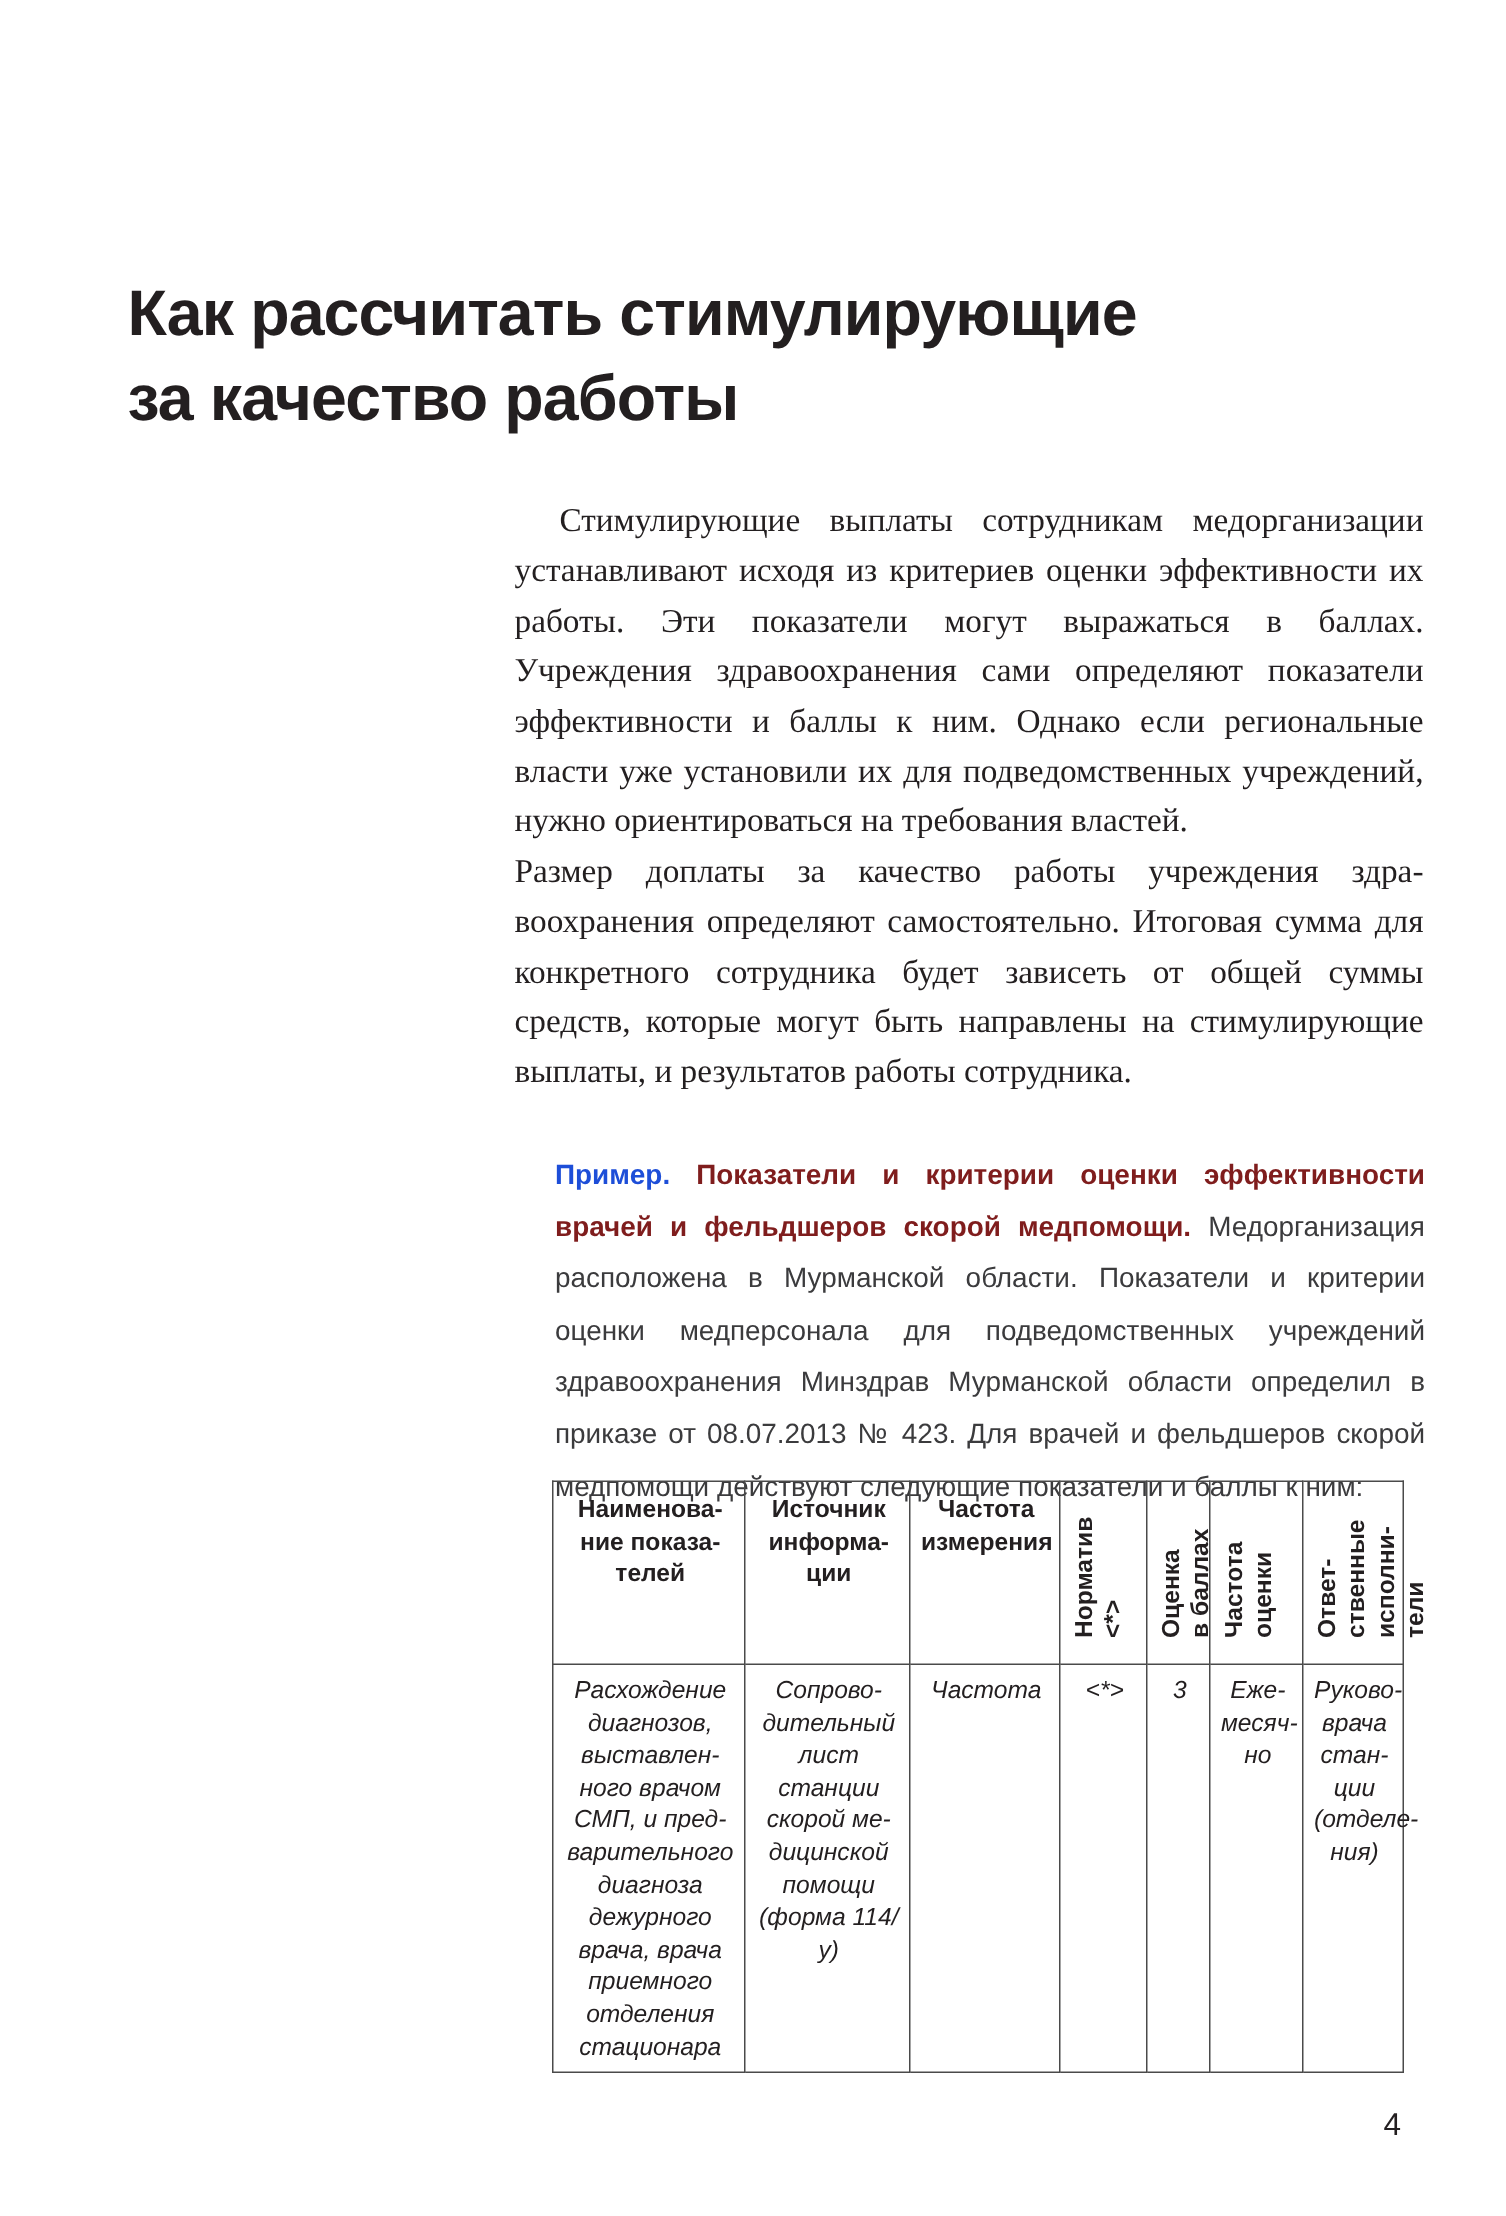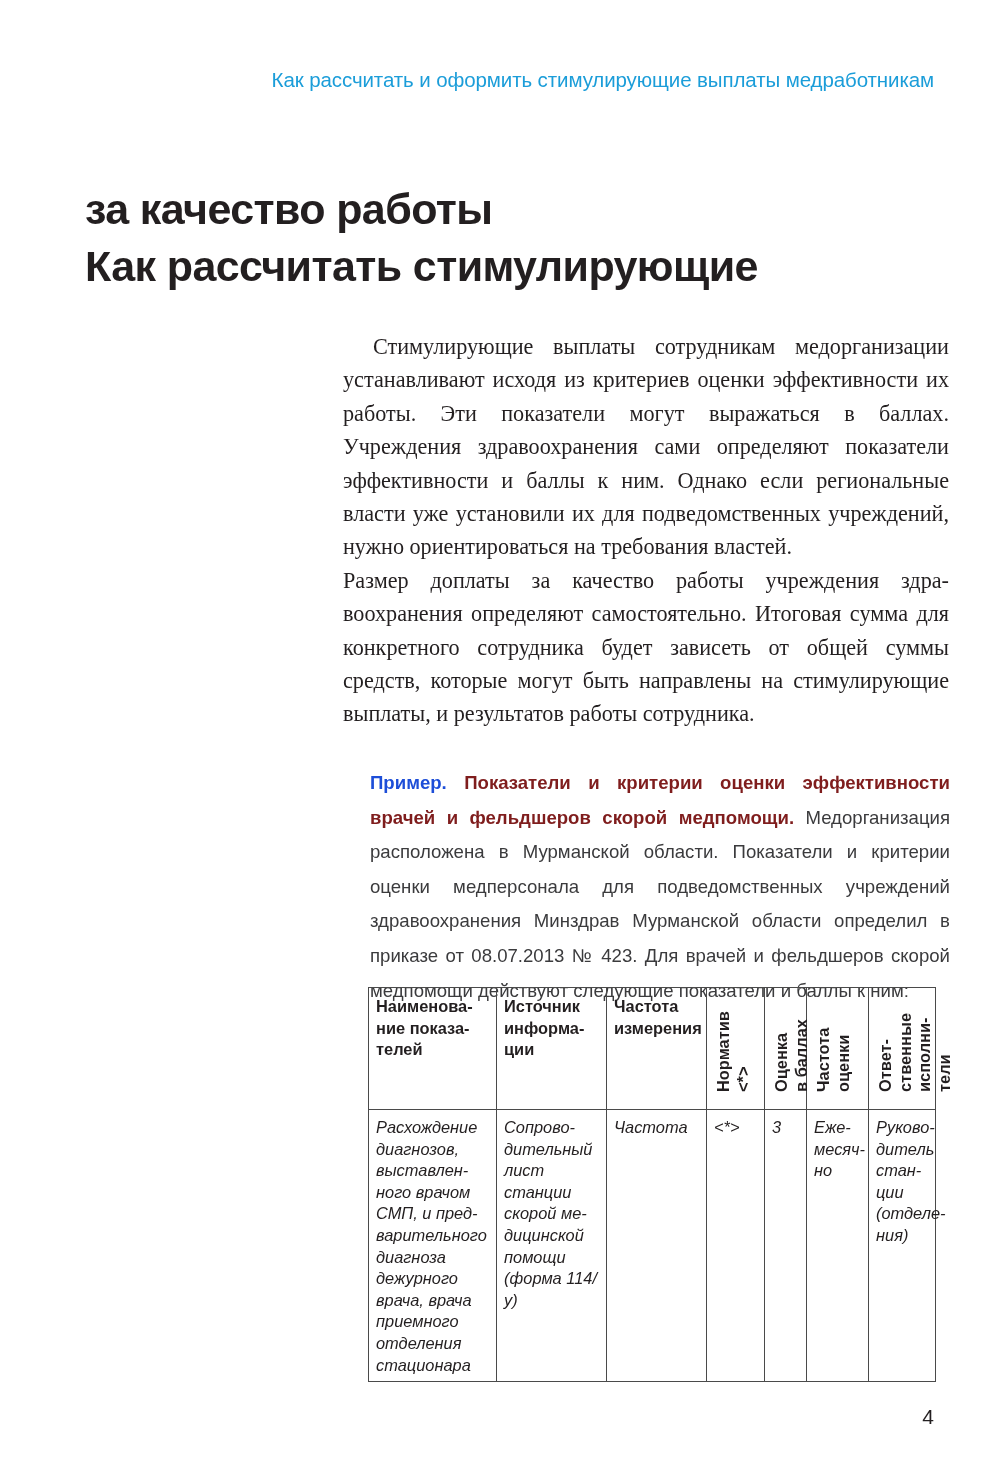--- a/index.html
+++ b/index.html
@@ -146,43 +146,42 @@
 
   
   col.c1 { width: 128px; }
   col.c2 { width: 110px; }
   col.c3 { width: 100px; }
   col.c4 { width: 58px; }
   col.c5 { width: 42px; }
   col.c6 { width: 62px; }
   col.c7 { width: 67px; }
 
-  .cellwrap { white-space: pre-line; }
+  .cellwrap { white-space: pre-line; text-align: center; }
 
   
   .folio {
     position: absolute;
     top: 1405px;
     right: 70px;
     font-family: "Liberation Sans", sans-serif;
     font-size: 21px;
     font-weight: 400;
     color: #231f20;
   }
 </style>
 </head>
 <body>
 
 <div class="page">
 
-  <div class="running-head">Как рассчитать и оформить стимулирующие выплаты медработникам</div>
 
   <h1 class="headline">
+    <span class="hl-line">Как рассчитать стимулирующие</span>
     <span class="hl-line">за качество работы</span>
-    <span class="hl-line">Как рассчитать стимулирующие</span>
   </h1>
 
   <div class="body-col">
     <p class="serif indent">Стимулирующие выплаты сотрудникам медорганизации устанавливают исходя из критериев оценки эффективности их работы. Эти показатели могут выражаться в баллах. Учреждения здравоохранения сами определяют показатели эффективности и баллы к ним. Однако если региональные власти уже установили их для подведомственных учреж­дений, нужно ориентироваться на требования властей.</p>
     <p class="serif">Размер доплаты за качество работы учреждения здра­воохранения определяют самостоятельно. Итоговая сумма для конкретного сотрудника будет зависеть от общей суммы средств, которые могут быть направле­ны на стимулирующие выплаты, и результатов работы сотрудника.</p>
   </div>
 
   <div class="example">
     <p><span class="lead">Пример.</span> <span class="bold">Показатели и критерии оценки эффективности врачей и фельдшеров скорой медпомощи.</span> <span>Медорганизация расположена в Мурманской области. Показатели и критерии оценки медперсонала для подведомственных учреждений здравоохранения Минздрав Мурманской области определил в приказе от 08.07.2013 № 423. Для врачей и фельдшеров скорой медпомощи действуют следующие показатели и баллы к ним:</span></p>
   </div>
@@ -266,21 +265,21 @@
           <td>
               <div class="cellwrap">3</div>
             </td>
           <td>
               <div class="cellwrap">Еже-
 месяч-
 но</div>
             </td>
           <td>
               <div class="cellwrap">Руково-
-дитель
+врача
 стан-
 ции
 (отделе-
 ния)</div>
             </td>
         </tr>
       </tbody>
     </table>
   </div>
 

